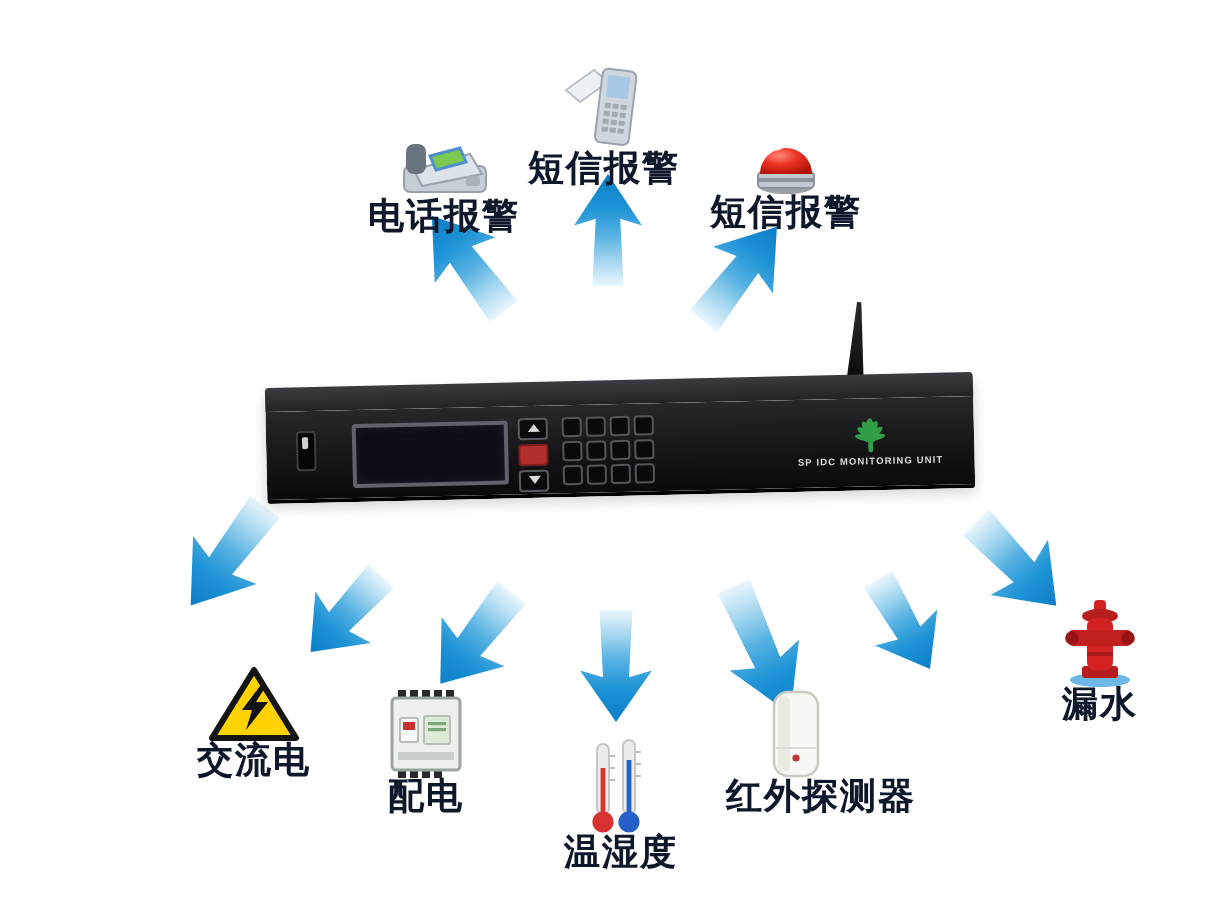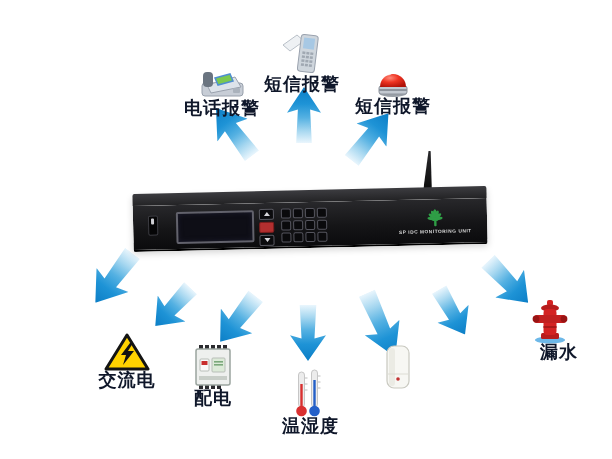--- a/index.html
+++ b/index.html
@@ -33,21 +33,21 @@
   }
   #node-phone  {left:180px;top:58px; width:84px;}
   #node-sms    {left:262px;top:30px; width:80px;}
   #node-beacon {left:352px;top:60px; width:82px;}
   #node-battery{left:36px; top:300px;width:90px;}
   #node-ac     {left:95px;top:332px;width:64px;}
   #node-peidian{left:183px;top:344px;width:60px;}
   #node-temp   {left:282px;top:368px;width:52px;}
   #node-ir     {left:363px;top:344px;width:70px;}
   #node-smoke  {left:446px;top:332px;width:66px;}
-  #node-water  {left:522px;top:298px;width:56px;text-align:right;}
+  #node-water  {left:522px;top:298px;width:56px;}
 
   
   #antenna{
     position:absolute;left:424px;top:151px;width:9px;height:42px;z-index:3;
     background:linear-gradient(180deg,#2a2a2c,#0a0a0a);
     clip-path:polygon(38% 0,62% 0,100% 100%,0 100%);
     border-radius:4px;transform:rotate(3deg);
   }
   #device{
     position:absolute;left:133px;top:190px;width:354px;height:56px;z-index:3;
@@ -275,20 +275,21 @@
 
   <div class="node" id="node-ir">
     <div class="icon">
       <svg width="28" height="46" viewBox="0 0 28 46">
         <rect x="3" y="2" width="22" height="42" rx="7" fill="#f7f7f3" stroke="#c9c9c0" stroke-width="1.2"></rect>
         <rect x="5" y="4" width="6" height="38" rx="3" fill="#ebebe4"></rect>
         <line x1="4" y1="30" x2="24" y2="30" stroke="#ddddd4" stroke-width="1"></line>
         <circle cx="14" cy="35" r="1.8" fill="#c23333"></circle>
       </svg>
     </div>
+    <div class="lbl">红外探测器</div>
   </div>
 
 
   <div class="node" id="node-water">
     <div class="icon">
       <svg width="40" height="46" viewBox="0 0 40 46">
         <ellipse cx="20" cy="42" rx="15" ry="3.5" fill="#6db8e8"></ellipse>
         <rect x="11" y="35" width="18" height="6" rx="1.5" fill="#b81d1d"></rect>
         <rect x="17" y="2" width="6" height="6" rx="2" fill="#d42222"></rect>
         <ellipse cx="20" cy="10" rx="9" ry="3.6" fill="#b81d1d"></ellipse>

